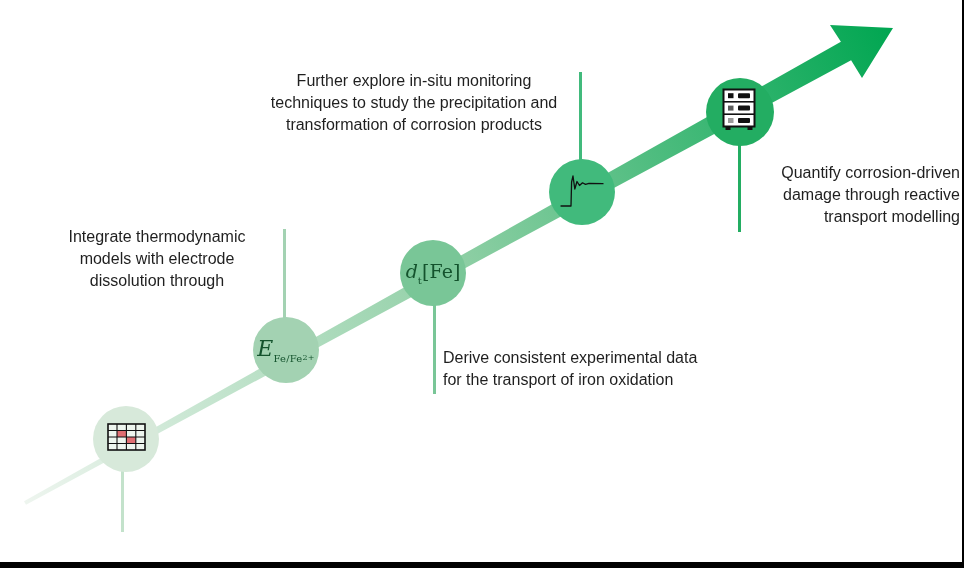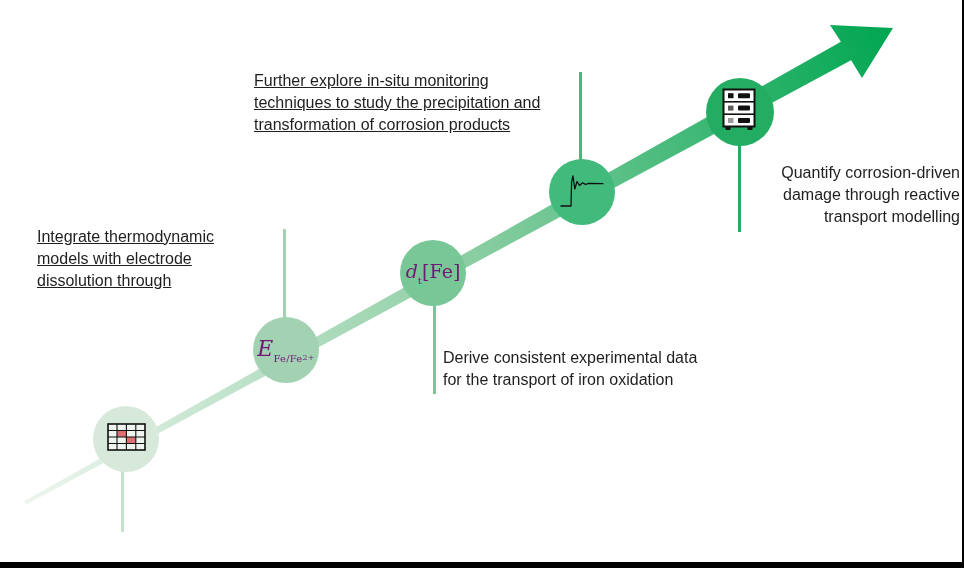--- a/index.html
+++ b/index.html
@@ -27,28 +27,28 @@
   .k1 { left: 121px; top: 470px; height: 62px; }
   .k2 { left: 283px; top: 229px; height: 89px; }
   .k3 { left: 433px; top: 305px; height: 89px; }
   .k4 { left: 579px; top: 72px;  height: 88px; }
   .k5 { left: 738px; top: 145px; height: 87px; }
 
   .label {
     position: absolute; font-size: 16px; line-height: 22px;
     color: #1f1f1f; white-space: pre-line;
   }
-  .label.align-right { text-align: left; text-decoration: underline; }
+  .label.align-right { text-align: center; }
   .l1 { left: 131px; top: 485px; width: 280px; }
   .l2 { left: 37px;  top: 226px; width: 240px; }
   .l3 { left: 443px; top: 347px; width: 300px; }
   .l4 { left: 254px; top: 70px;  width: 320px; }
   .l5 { left: 748px; top: 162px; width: 212px; text-align: right; }
 
-  .formula { font-family: "DejaVu Serif", serif; color: #701a75; white-space: nowrap; }
+  .formula { font-family: "DejaVu Serif", serif; color: #14532d; white-space: nowrap; }
   .f-var   { font-style: italic; font-size: 22px; }
   .f-var-sm{ font-style: italic; font-size: 19px; }
   .f-sub   { font-size: 10px; vertical-align: -6px; letter-spacing: 0.2px; }
   .f-subsup{ font-size: 8px;  vertical-align: 2px; }
   .f-roman { font-size: 19px; }
 </style>
 </head>
 <body>
 
 <div class="canvas">

